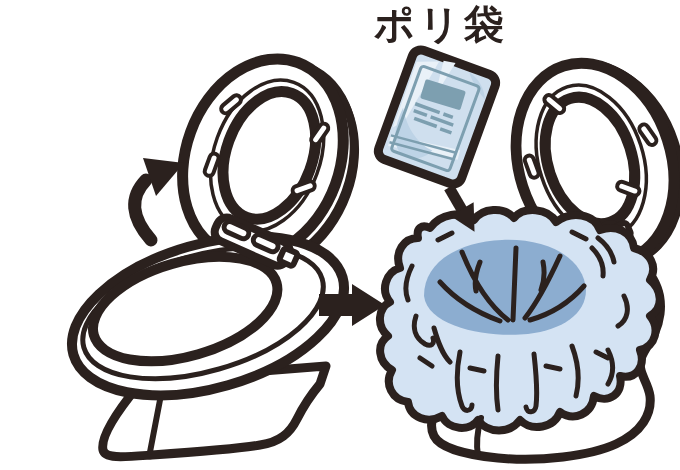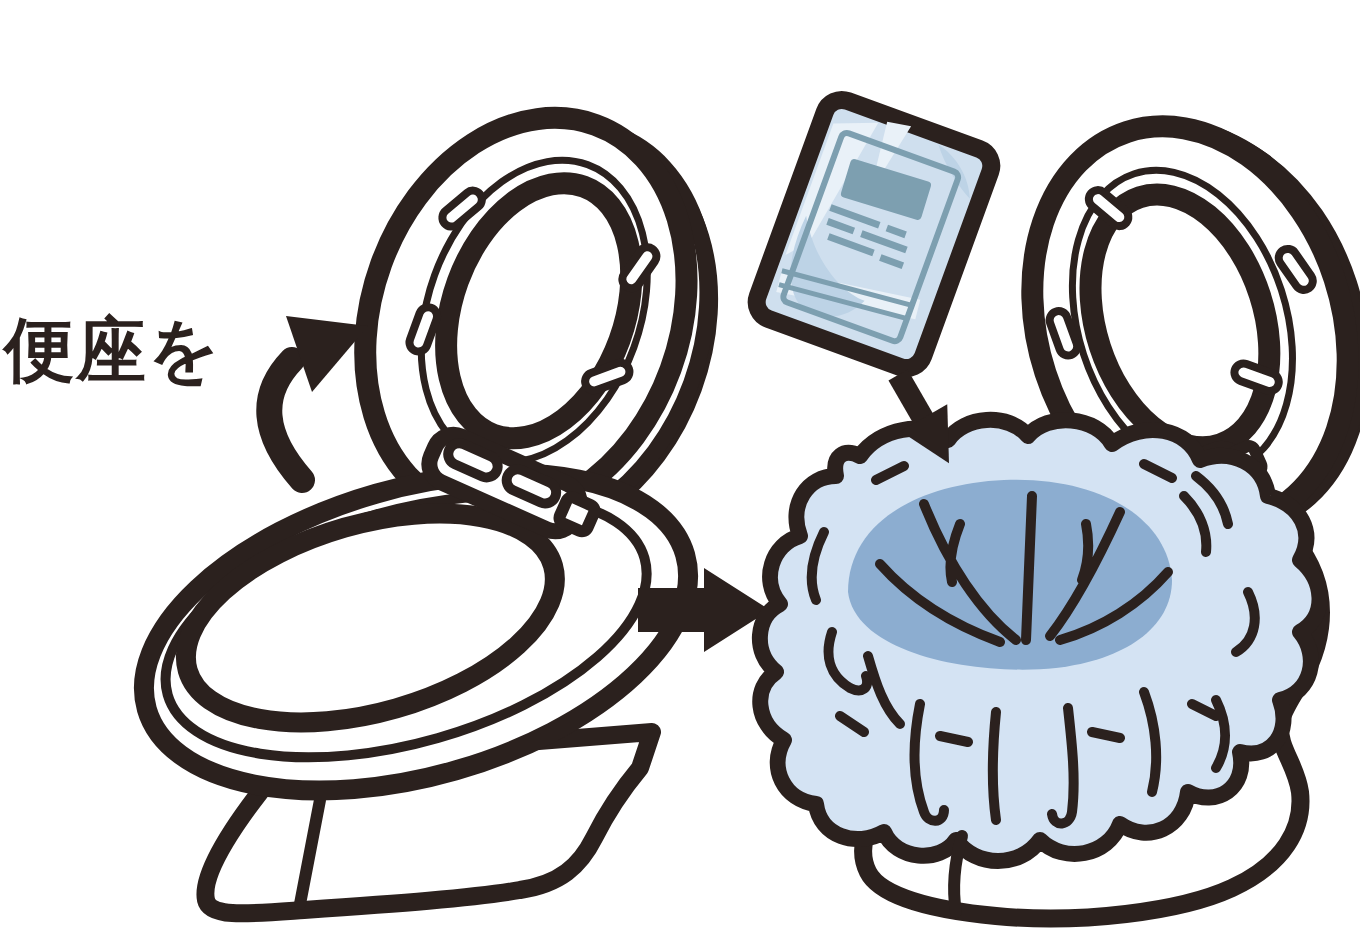--- a/index.html
+++ b/index.html
@@ -152,14 +152,14 @@
            M 416 126 H 440 M 444 127 H 456"></path>
       <path class="pkg-accent-line" stroke-width="2.5" d="M 400 150 L 468 144 M 401 157 L 468 151"></path>
     </g>
 
     <g transform="rotate(-30 462 210)">
       <rect class="ink-fill" x="456.5" y="184" width="11" height="27"></rect>
       <polygon class="ink-fill" points="449,209 476,209 462,235"></polygon>
     </g>
   </svg>
 
-  <div class="jp-label lift-line1">便座を</div>
+  <div class="jp-label bag-label">ポリ袋</div>
 </div>
 
 </body></html>

